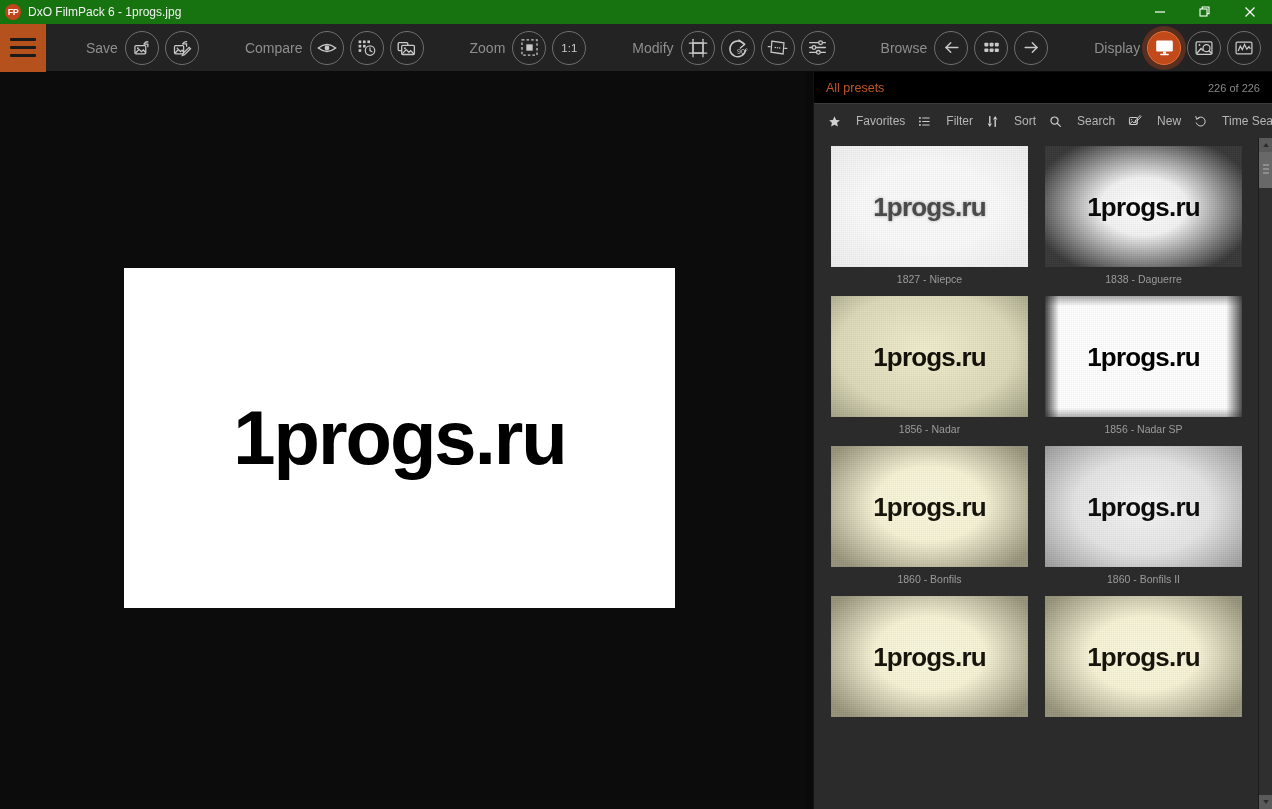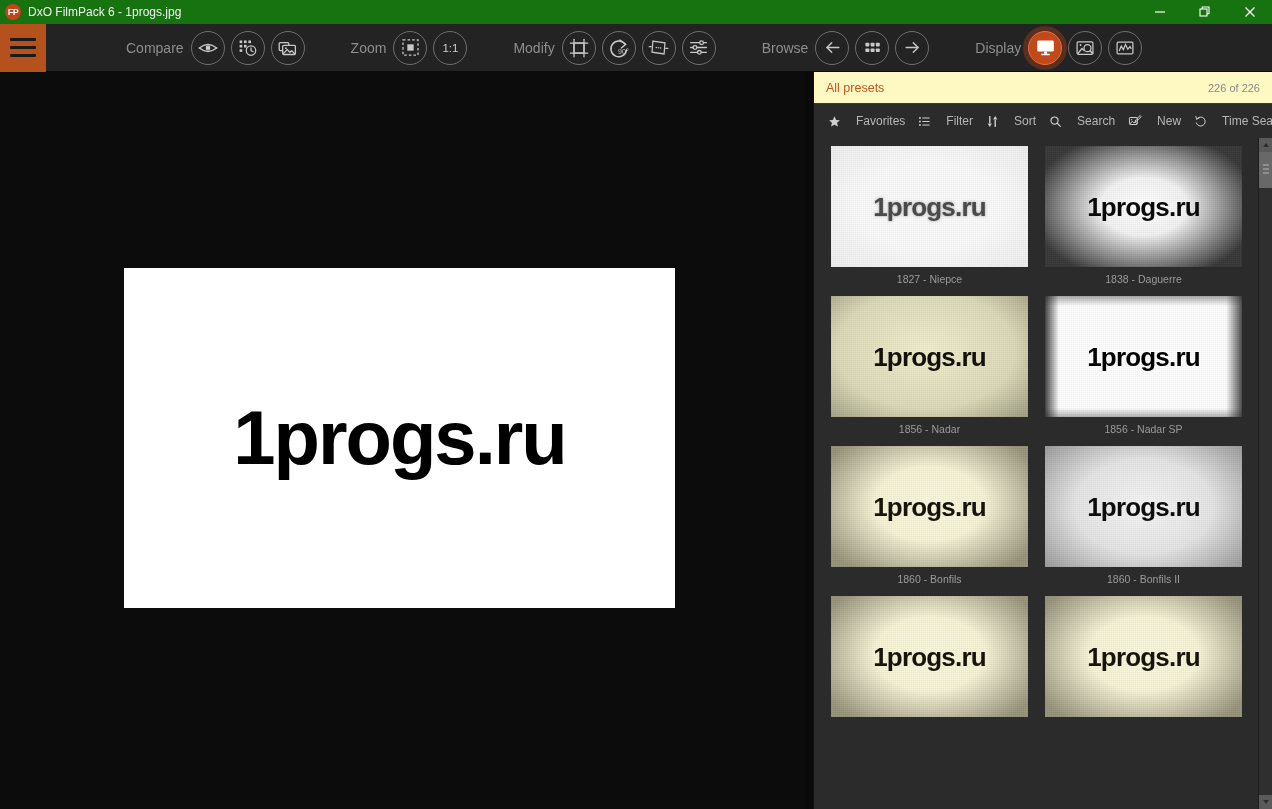--- a/index.html
+++ b/index.html
@@ -84,21 +84,21 @@
   }
 
   
   #panel {
     position: absolute; left: 813px; top: 72px; width: 459px; height: 737px;
     background: #2b2b2b;
     border-left: 1px solid #111;
   }
   #panel-header {
     position: relative; height: 32px;
-    background: #fef9c3;
+    background: #000000;
     display: flex; align-items: center;
     padding: 0 12px;
     border-bottom: 1px solid #3a3a3a;
     text-align: center;
   }
   #panel-title { color: #c1561f; font-size: 12.5px; }
   #panel-count { margin-left: auto; color: #888888; font-size: 11px; }
 
   #panel-tools {
     display: flex; align-items: center; height: 34px;
@@ -231,20 +231,42 @@
 <div id="toolbar">
 
   <div id="hamburger">
     <span></span>
       <span></span>
       <span></span>
   </div>
 
   <div class="sp-lg"></div>
 
+  <div class="tb-group">
+    <div class="tb-label">Save</div>
+    <div class="tb-btn">
+      <svg width="20" height="20" viewBox="0 0 24 24" fill="none" stroke="currentColor" stroke-width="1.5">
+        <rect x="3.5" y="9" width="13" height="10" rx="1.4"></rect>
+        <circle cx="7" cy="12.3" r="1.1" fill="currentColor" stroke="none"></circle>
+        <polyline points="4.3,18 8.4,13.6 11.4,16.4 13.6,14.3 16.2,17.4"></polyline>
+        <path d="M14.5 7.2 L19 7.2 L19 10.4" stroke-linecap="round"></path>
+        <path d="M14.5 7.2 Q16 4 19 4.6" stroke-linecap="round"></path>
+      </svg>
+    </div>
+    <div class="tb-btn">
+      <svg width="20" height="20" viewBox="0 0 24 24" fill="none" stroke="currentColor" stroke-width="1.5">
+        <rect x="3" y="9" width="11" height="10" rx="1.4"></rect>
+        <circle cx="6.4" cy="12.3" r="1" fill="currentColor" stroke="none"></circle>
+        <polyline points="3.8,18 7.6,13.8 10.2,16.4 12,14.6 13.8,16.8"></polyline>
+        <path d="M13 7 L17.5 7 L17.5 10" stroke-linecap="round"></path>
+        <path d="M13 7 Q14.5 3.9 17.5 4.4" stroke-linecap="round"></path>
+        <path d="M20.5 11.2 L13.3 18.4 L12.4 21 L15 20.1 L22.2 12.9 Z"></path>
+      </svg>
+    </div>
+  </div>
 
   <div class="sp-lg"></div>
 
   <div class="tb-group">
     <div class="tb-label">Compare</div>
     <div class="tb-btn">
       <svg width="22" height="22" viewBox="0 0 24 24" fill="none" stroke="currentColor" stroke-width="1.5">
         <path d="M2.5 12 Q12 4.5 21.5 12 Q12 19.5 2.5 12 Z"></path>
         <circle cx="12" cy="12" r="2.6" fill="currentColor" stroke="none"></circle>
       </svg>

